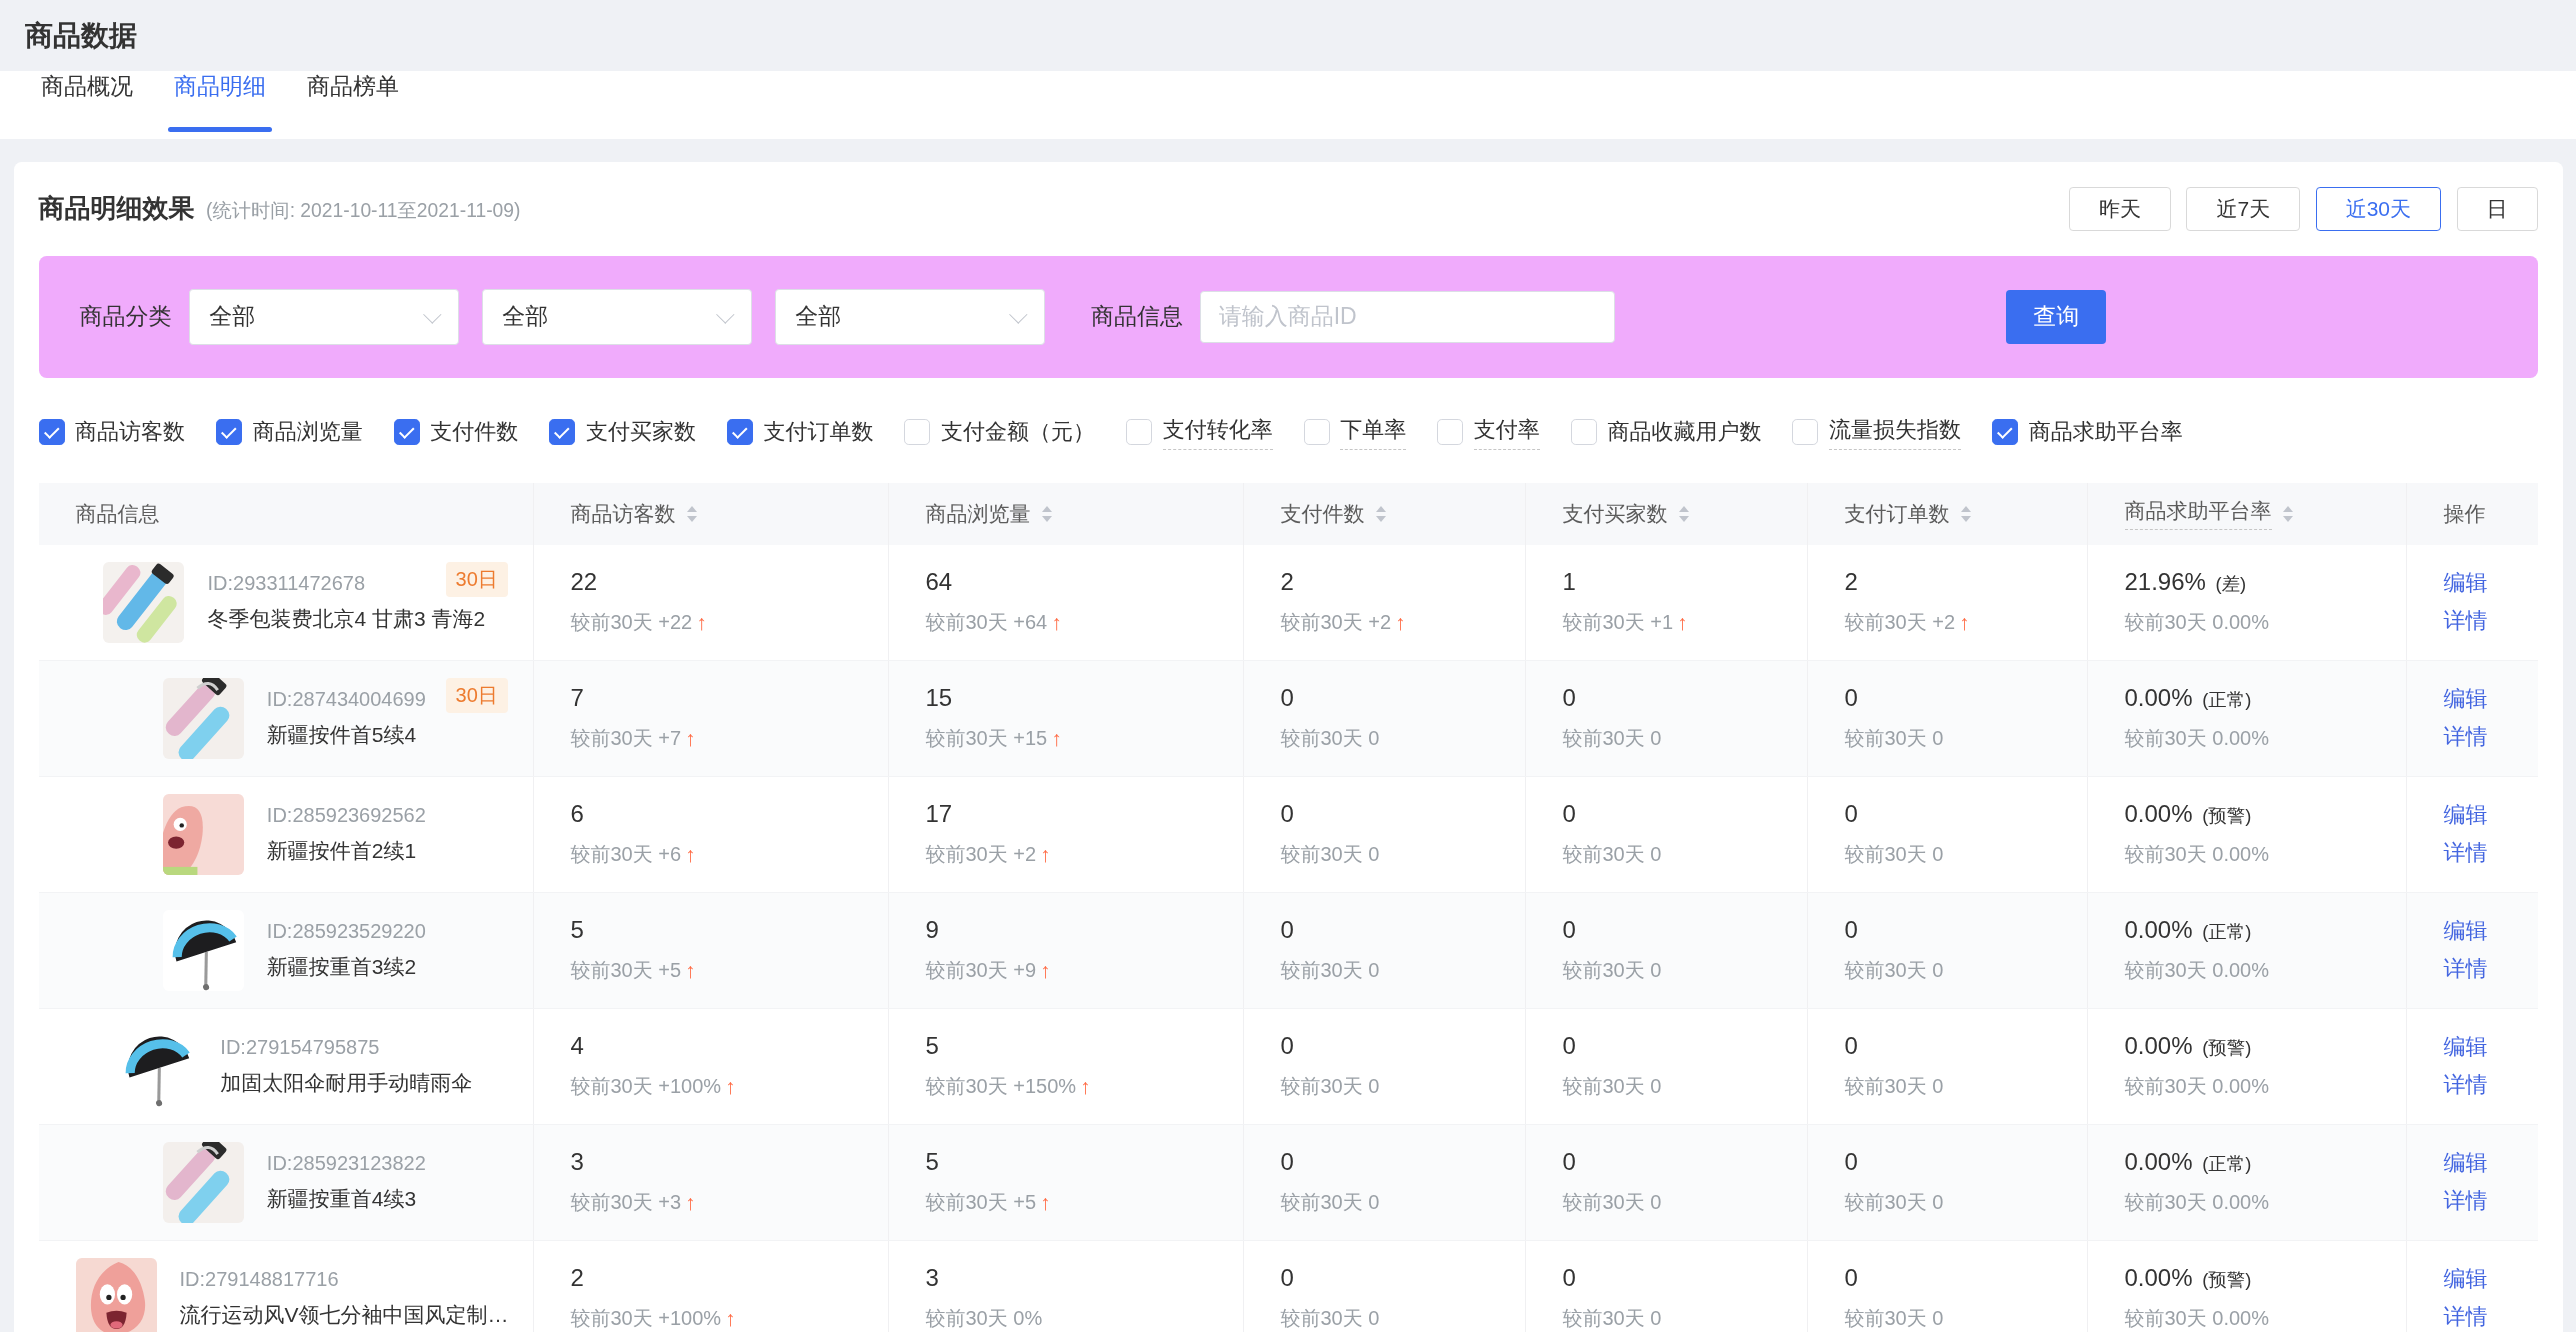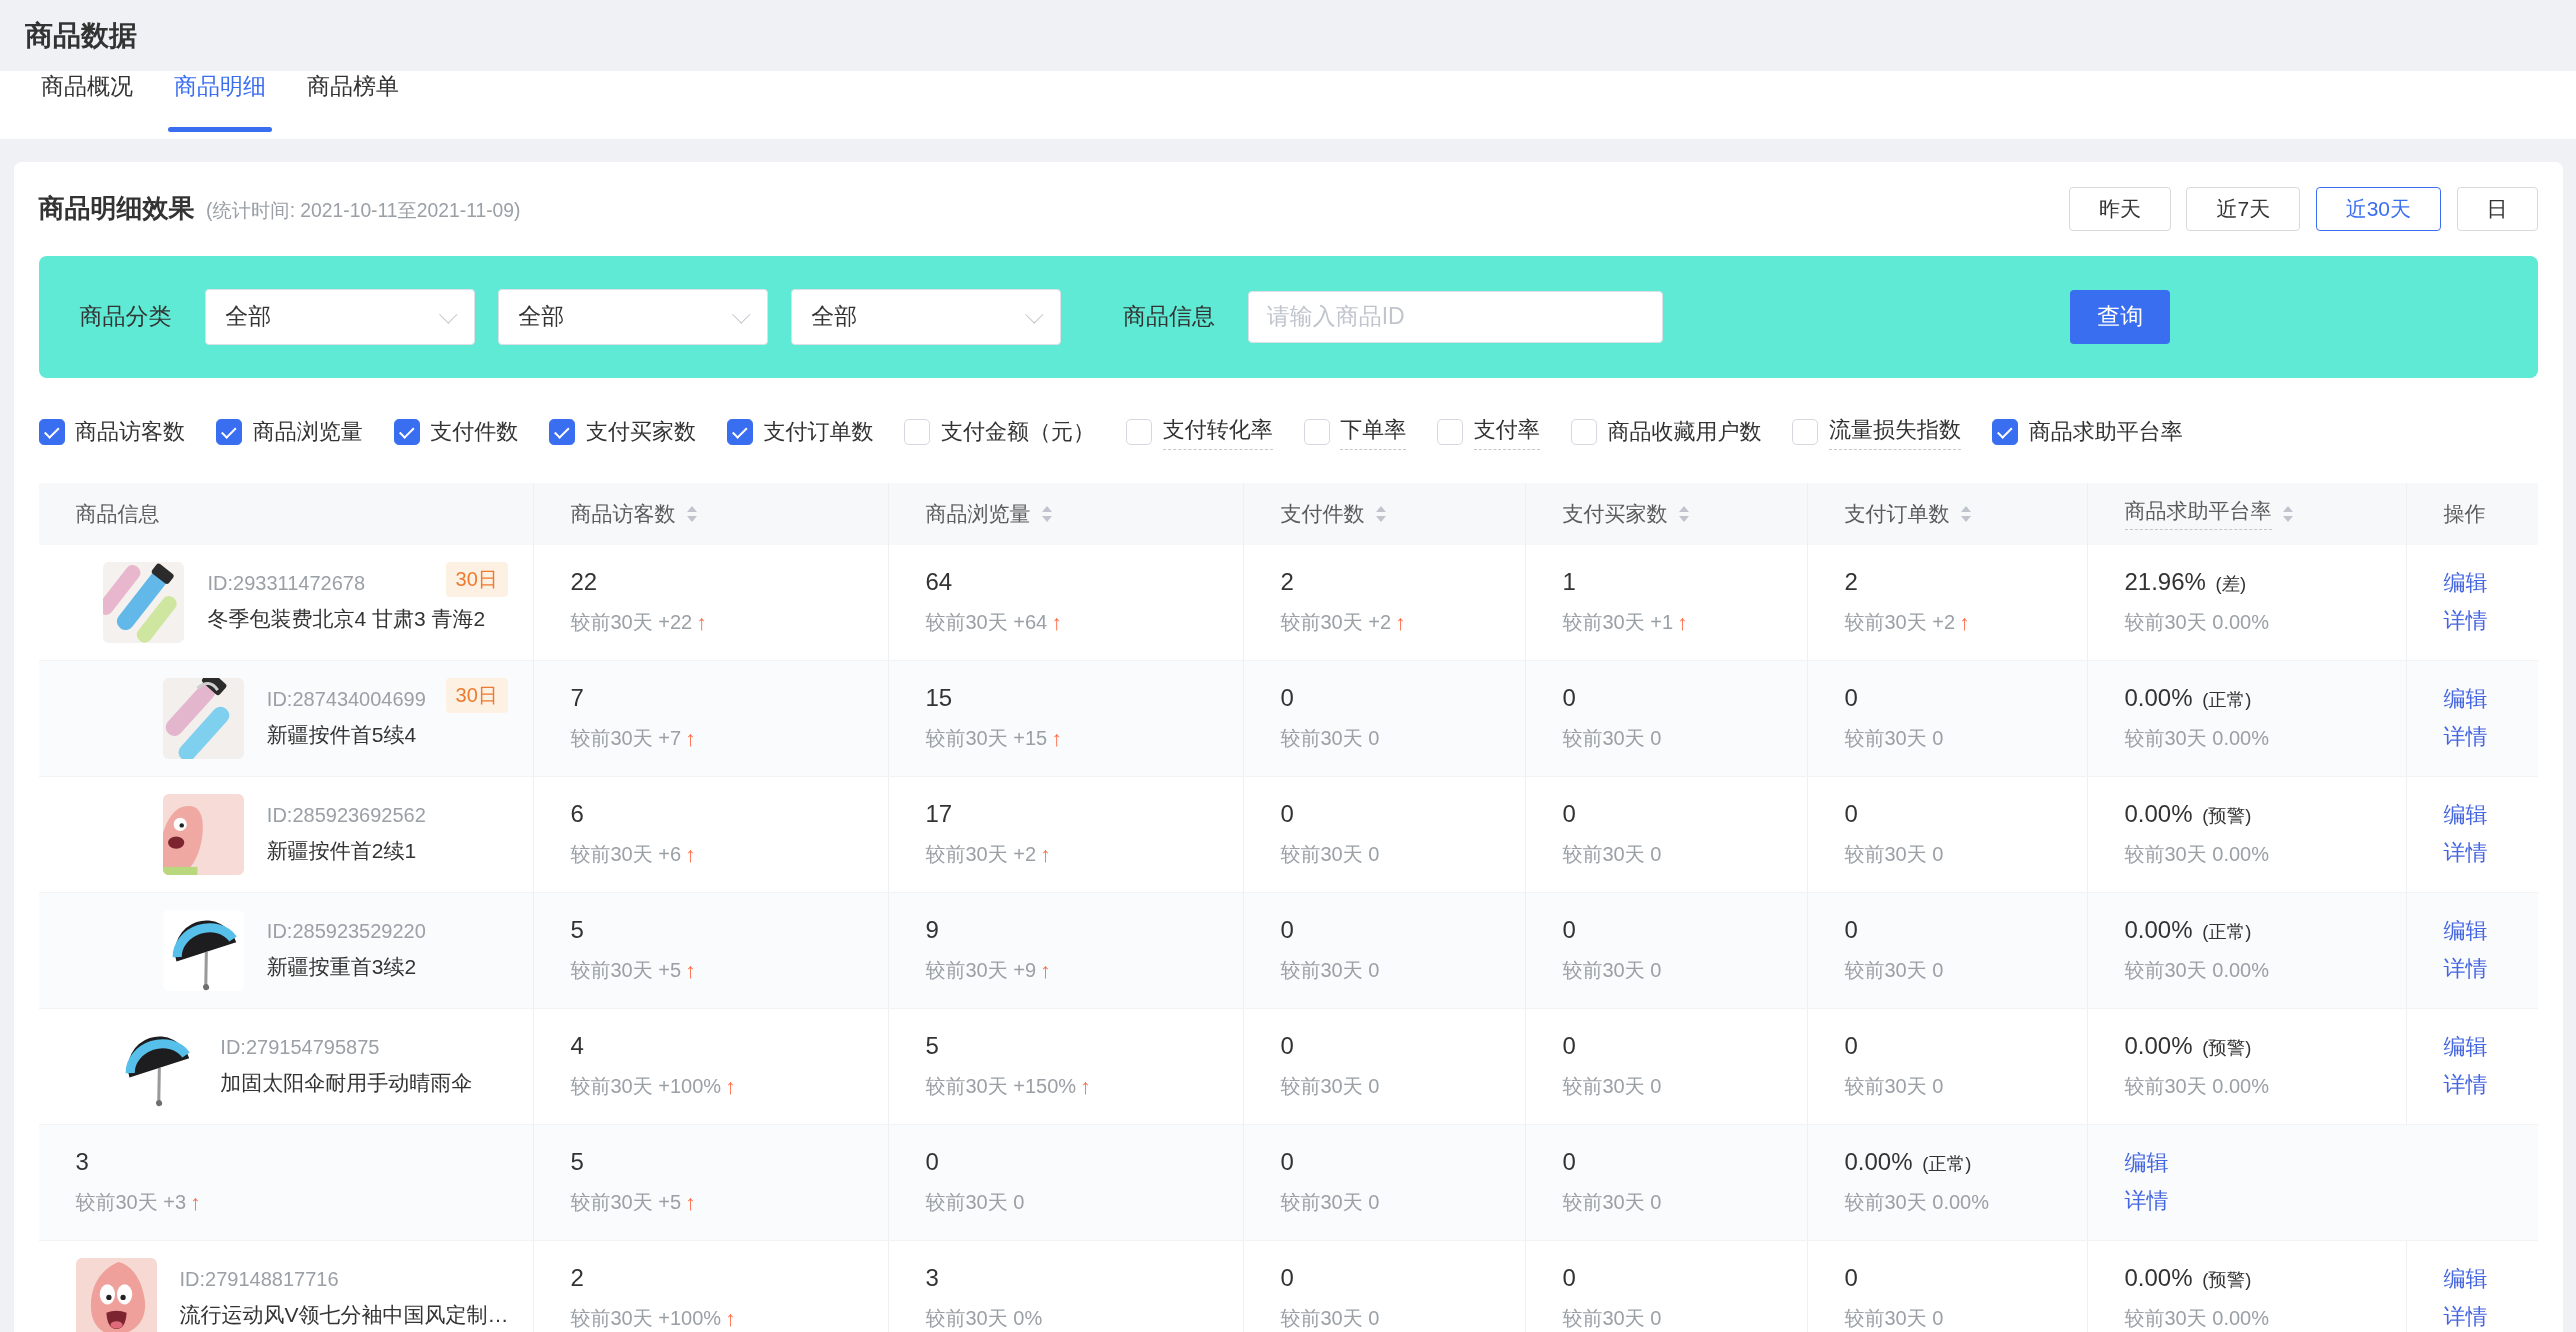--- a/index.html
+++ b/index.html
@@ -24,21 +24,21 @@
   .tab.active::after{content:""; position:absolute; left:-5.8px; right:-5.8px; bottom:6.8px; height:4.8px; border-radius:2.9px; background:var(--primary);}
   
   .card{margin:23px 13.5px 0; background:#fff; border-radius:7.7px; padding:25px 25px 0; min-height:1207px;}
   .section-head{display:flex; align-items:center; justify-content:space-between;}
   .section-title{font-size:26px; font-weight:bold; display:flex; align-items:baseline;}
   .section-sub{font-size:19.3px; color:var(--muted); font-weight:normal; margin-left:11.6px;}
   .date-group{display:flex; gap:15.5px;}
   .date-btn{height:44px; padding:0 29px; font-size:21px; background:#fff; border:1px solid #d9d9d9; border-radius:3.9px; color:var(--text); cursor:pointer; font-family:inherit;}
   .date-btn.active{color:var(--primary); border-color:var(--primary);}
   
-  .filter-bar{margin-top:25px; background:#5eead4; border-radius:7.7px; padding:33px 0 33px 41px; display:flex; align-items:center;gap:16px;}
+  .filter-bar{margin-top:25px; background:#f0abfc; border-radius:7.7px; padding:33px 0 33px 41px; display:flex; align-items:center;}
   .f-label{font-size:23px; margin-right:17.4px; white-space:nowrap;}
   .select{width:270px; height:56px; background:#fff; border:1px solid #dcdfe6; border-radius:3.9px; display:flex; align-items:center; justify-content:space-between; padding:0 19.3px; font-size:23px; margin-right:23px; cursor:pointer;}
   .chev{width:12.6px; height:12.6px; border-right:1.9px solid #c0c4cc; border-bottom:1.9px solid #c0c4cc; transform:rotate(45deg); margin-top:-5.8px;}
   .info-label{margin-left:23px;}
   .text-input{width:415px; height:52px; border:1px solid #dcdfe6; border-radius:3.9px; padding:0 17.4px; font-size:23px; color:var(--text); font-family:inherit; background:#fff;}
   .text-input::placeholder{color:#c0c4cc;}
   .query-btn{margin-left:391px; width:100px; height:54px; background:var(--primary); color:#fff; font-size:23px; border:none; border-radius:3.9px; cursor:pointer; font-family:inherit;}
   
   .metrics-row{margin-top:37px; display:flex; align-items:center; gap:31px;}
   .m-item{display:flex; align-items:center; gap:10.6px; cursor:pointer;}
@@ -597,20 +597,32 @@
     <div class="delta">
               <span class="dtext">较前30天 0.00%</span>
             </div>
   </div>
           <div class="td actions-cell">
             <span class="link">编辑</span>
             <span class="link">详情</span>
           </div>
         </div>
         <div class="tr">
+    <div class="td product">
+      <div class="thumb">
+        <svg viewBox="0 0 84 84" width="81" height="81">
+                <use href="#img-umbrella-duo"></use>
+              </svg>
+      </div>
+      <div class="pinfo">
+        <div class="pid">ID:285923123822</div>
+        <div class="ptitle">新疆按重首4续3</div>
+      </div>
+
+    </div>
   <div class="td">
     <div class="val">3</div>
     <div class="delta">
       <span class="dtext">较前30天 +3</span>
       <span class="arrow-up">↑</span>
     </div>
   </div>
           <div class="td">
     <div class="val">5</div>
     <div class="delta">

